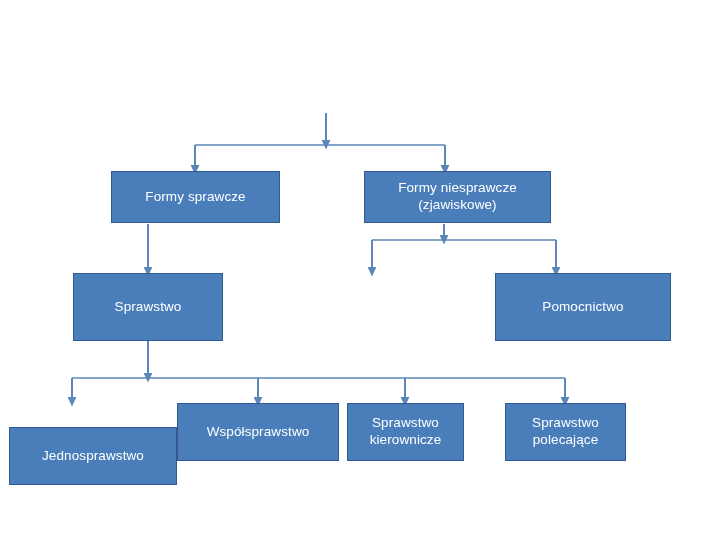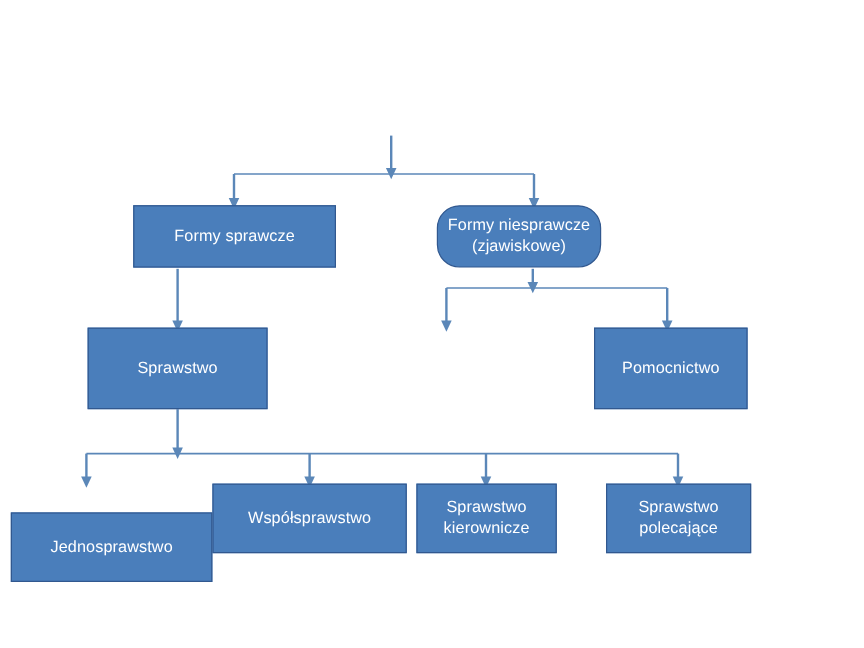--- a/index.html
+++ b/index.html
@@ -72,25 +72,25 @@
       <path d="M72,378 L565,378" stroke-width="1.4"></path>
       <path d="M72,378 L72,402" marker-end="url(#arrow)"></path>
       <path d="M258,378 L258,402" marker-end="url(#arrow)"></path>
       <path d="M405,378 L405,402" marker-end="url(#arrow)"></path>
       <path d="M565,378 L565,402" marker-end="url(#arrow)"></path>
     </g>
   </svg>
 
 
   <div class="node" style="left:111px; top:171px; width:169px; height:52px;">Formy sprawcze</div>
-  <div class="node" style="left:364px; top:171px; width:137px; height:52px;border-radius:19px;">Formy niesprawcze
+  <div class="node" style="left:364px; top:171px; width:187px; height:52px;">Formy niesprawcze
 (zjawiskowe)</div>
 
   <div class="node" style="left:73px; top:273px; width:150px; height:68px;">Sprawstwo</div>
-  <div class="node" style="left:495px; top:273px; width:128px; height:68px;">Pomocnictwo</div>
+  <div class="node" style="left:495px; top:273px; width:176px; height:68px;">Pomocnictwo</div>
 
   <div class="node" style="left:9px; top:403px; width:168px; height:58px;margin-top:24px;">Jednosprawstwo</div>
   <div class="node" style="left:177px; top:403px; width:162px; height:58px;">Współsprawstwo</div>
   <div class="node" style="left:347px; top:403px; width:117px; height:58px;">Sprawstwo
 kierownicze</div>
   <div class="node" style="left:505px; top:403px; width:121px; height:58px;">Sprawstwo
 polecające</div>
 
 </div>
 

